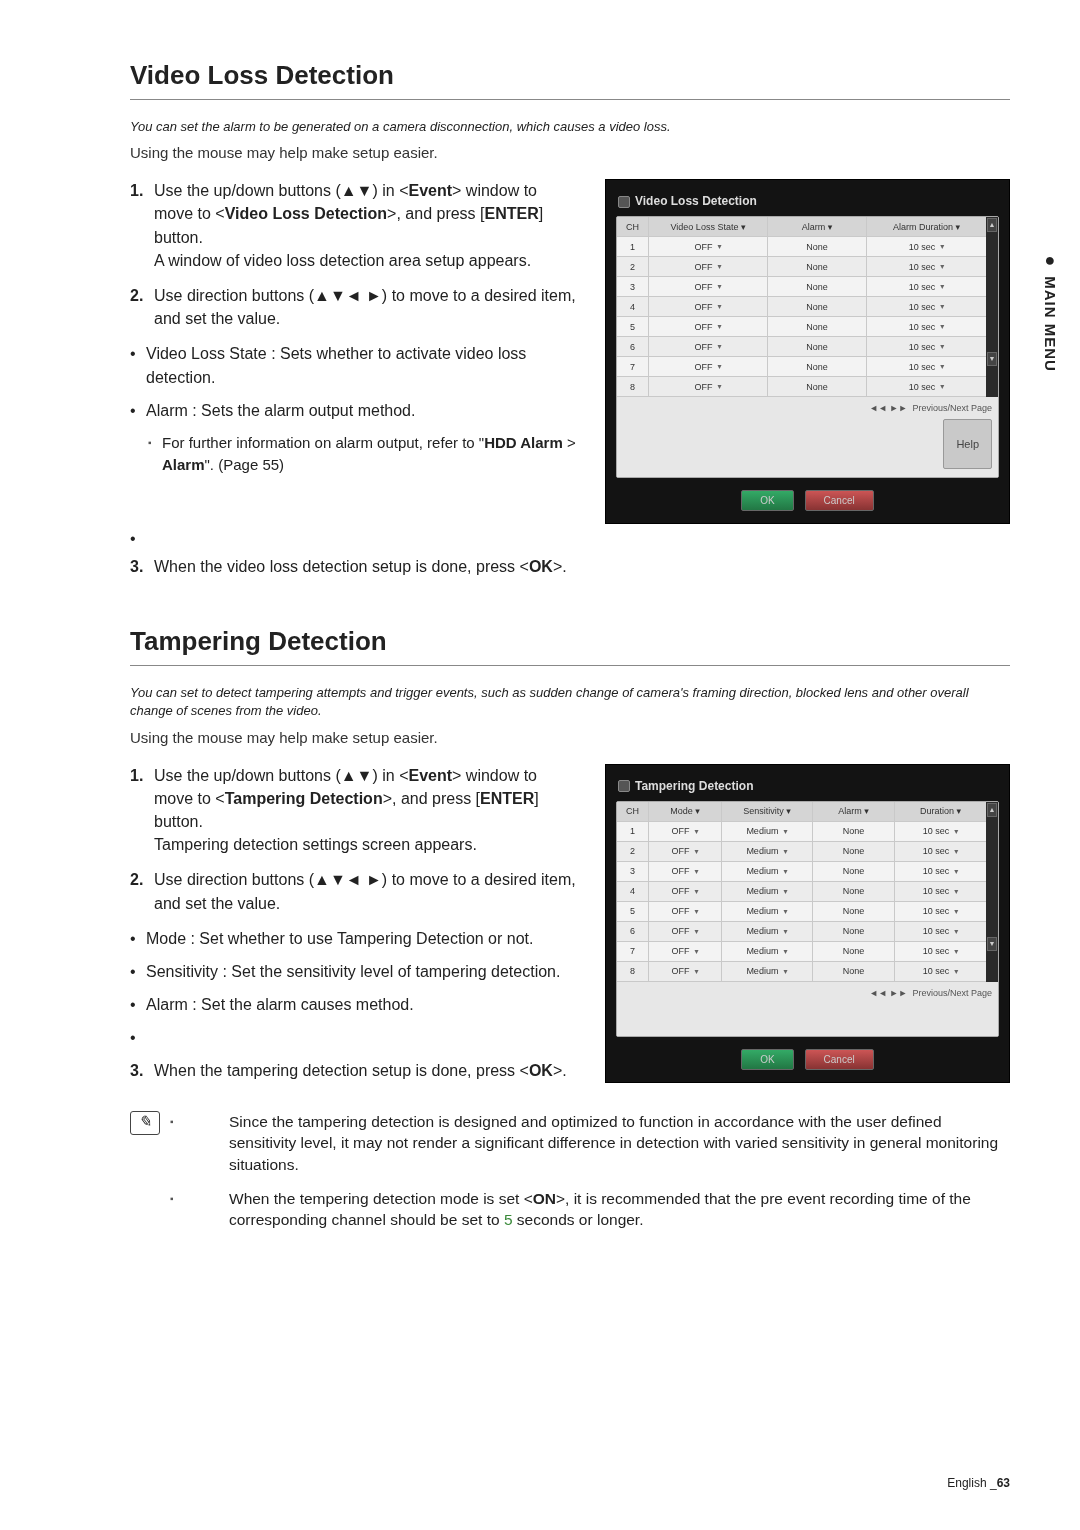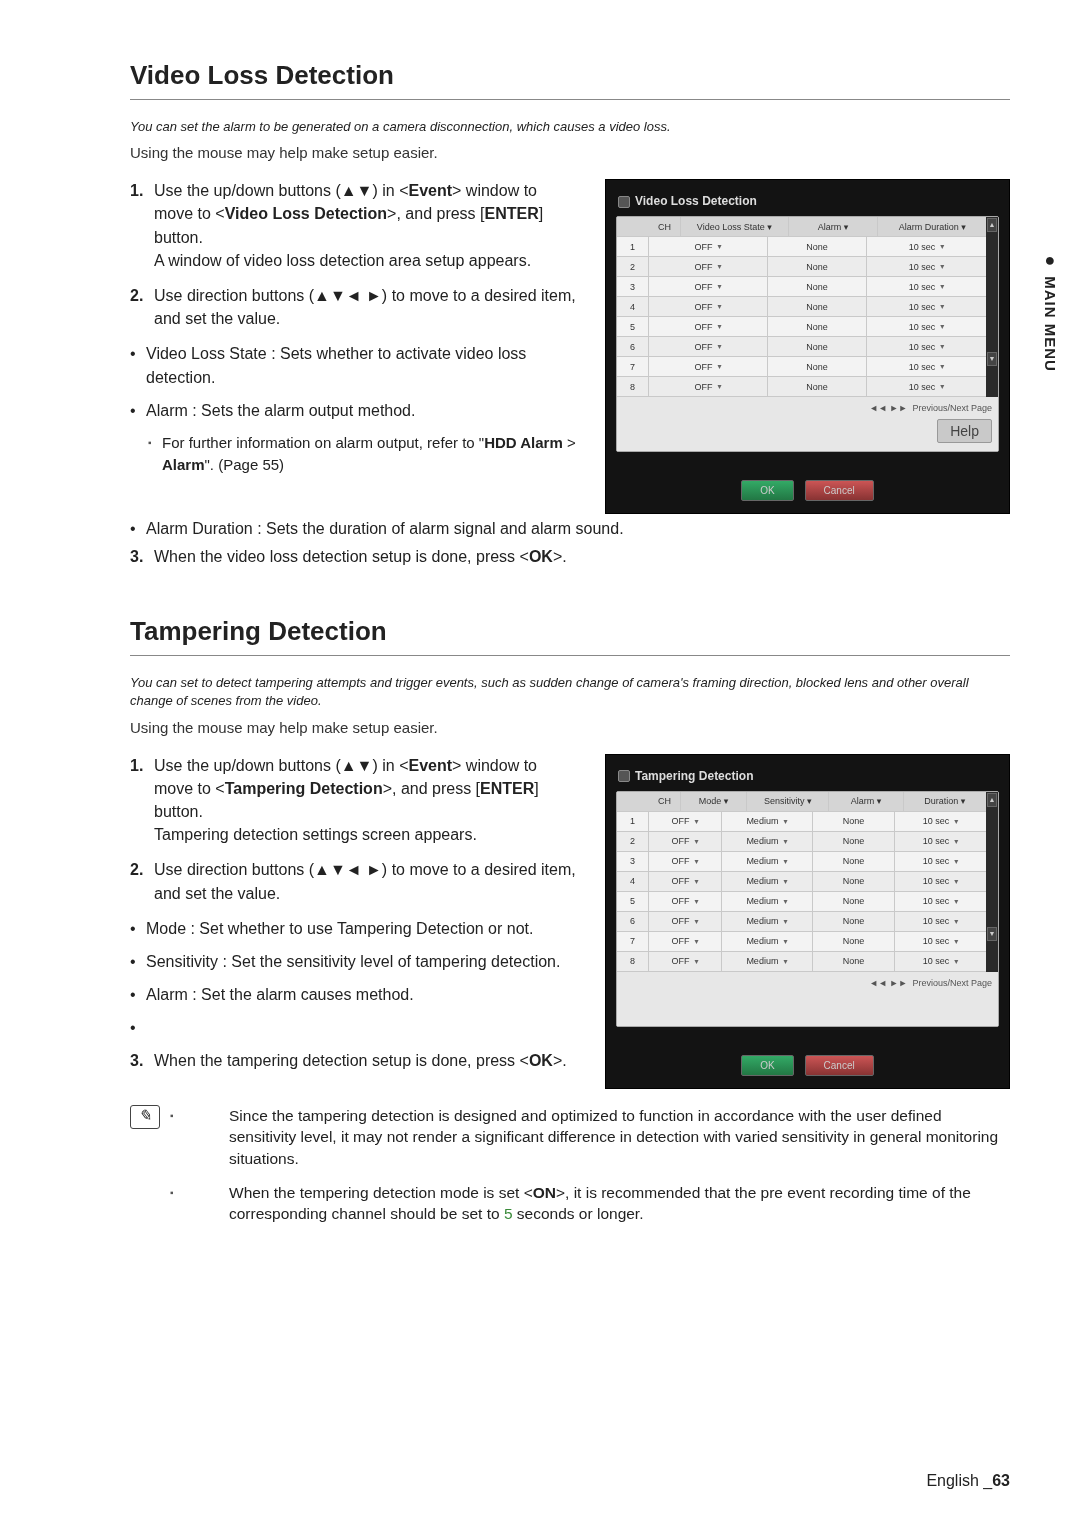--- a/index.html
+++ b/index.html
@@ -48,21 +48,21 @@
   .notes .icon-box {
     border: 1.5px solid #444; border-radius: 3px;
     width: 30px; height: 24px; display: flex;
     align-items: center; justify-content: center;
     font-size: 16px; font-style: italic;
   }
   .notes .sq { min-width: 16px; font-size: 10px; padding-top: 4px; color: #555; }
   .notes .txt { flex: 1; margin-left: 43px; }
   .footer {
     position: absolute; bottom: 40px; right: 70px;
-    font-size: 16px;
+    font-size: 12px;
   }
   .footer .pg { font-weight: bold; }
   b { font-weight: bold; }
   .green { color: #3a8a3a; }
   
   .dialog {
     background: #131313;
     color: #bbb;
     padding: 10px 10px 12px 10px;
     font-size: 10px;
@@ -76,34 +76,34 @@
     border: 1px solid #aaa;
     border-radius: 2px;
     padding: 0;
   }
   .grid-head, .grid-row {
     display: grid;
     border-bottom: 1px solid #c9c9c9;
     align-items: center;
     height: 20px;
   }
-  .grid-head { background: #d5d5d5; font-size: 9px; padding-left: 32px; }
+  .grid-head { background: #d5d5d5; font-size: 9px; }
   .grid-row  { background: #f3f3f3; font-size: 9px; }
   .grid-row:nth-child(even) { background: #ececec; }
   .cell { padding: 0 3px; text-align: center; border-right: 1px solid #c9c9c9; display:flex; align-items:center; justify-content:center; gap:2px; height:100%; }
   .cell:last-child { border-right: none; }
   .dd::after { content: "▾"; font-size: 8px; color: #666; margin-left: 3px; }
   .scroll-stub { width: 12px; background: #2a2a2a; }
   .scroll-stub .btn { height: 14px; background: #444; border:1px solid #666; margin:1px; font-size:7px; color:#ccc; text-align:center; line-height:12px;}
   .table-wrap { display:flex; }
   .table-wrap .tbl { flex:1; }
   .pager { text-align: right; font-size: 9px; color: #555; padding: 6px 6px 2px 0; background:#e7e7e7;}
   .help-row { text-align: right; padding: 4px 6px 8px 0; background:#e7e7e7;}
-  .help-btn { display:inline-block; background:#c9c9c9; color:#444; font-size:14px; padding:3px 12px; border:1px solid #999; border-radius:2px;}
-  .dlg-btns { text-align:center; padding-top:28px;}
+  .help-btn { display:inline-block; background:#c9c9c9; color:#444; font-size:11px; padding:18px 12px; border:1px solid #999; border-radius:2px;}
+  .dlg-btns { text-align:center; padding-top:12px;}
   .dlg-btns span { display:inline-block; font-size:10px; padding:4px 18px; margin:0 4px; border:1px solid #666; border-radius:2px; color:#ccc;}
   .dlg-btns .ok { background: linear-gradient(#3a6, #274);}
   .dlg-btns .cancel { background: linear-gradient(#c55, #833);}
   .cols-vld .grid-head, .cols-vld .grid-row { grid-template-columns: 32px 1.2fr 1fr 1.2fr; }
   .cols-td  .grid-head, .cols-td  .grid-row { grid-template-columns: 32px 0.8fr 1fr 0.9fr 1fr; }
 </style>
 </head>
 <body>
 
 <div class="side-tab">
@@ -221,21 +221,20 @@
       <div class="dlg-btns">
         <span class="ok">OK</span>
         <span class="cancel">Cancel</span>
       </div>
     </div>
   </div>
 </div>
 
 <div class="bullet-line" style="margin-top:6px">
     <span class="b">•</span>
-    <span>Alarm Duration : Sets the duration of alarm signal and alarm sound.</span>
   </div>
 <ol class="steps" style="margin-top:6px">
   <li>
     <span class="num">3.</span>
     <span class="body">
       <span>When the video loss detection setup is done, press &lt;</span><b>OK</b><span>&gt;.</span>
     </span>
   </li>
 </ol>
 

